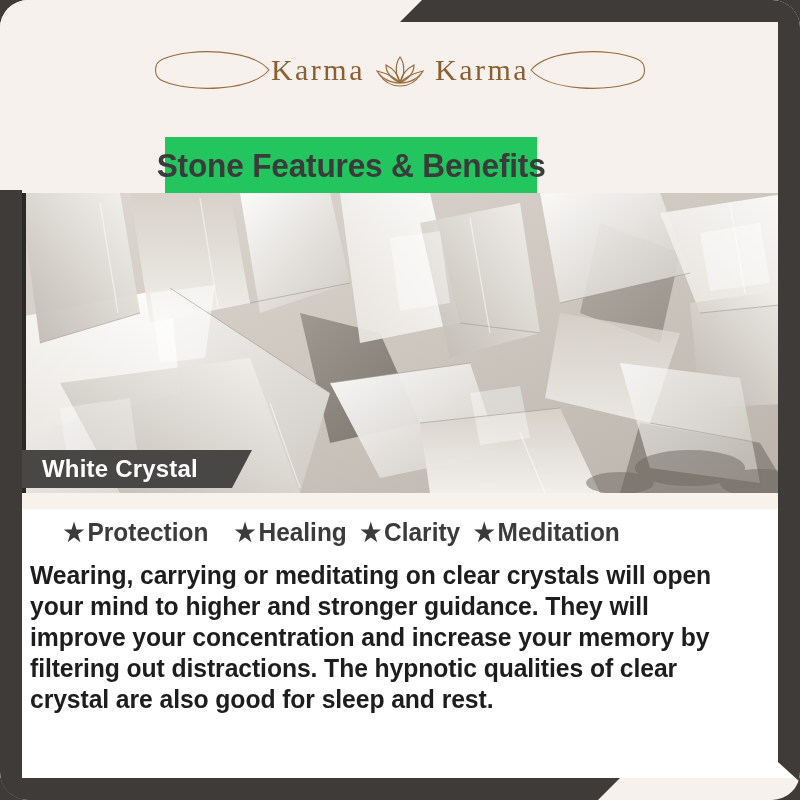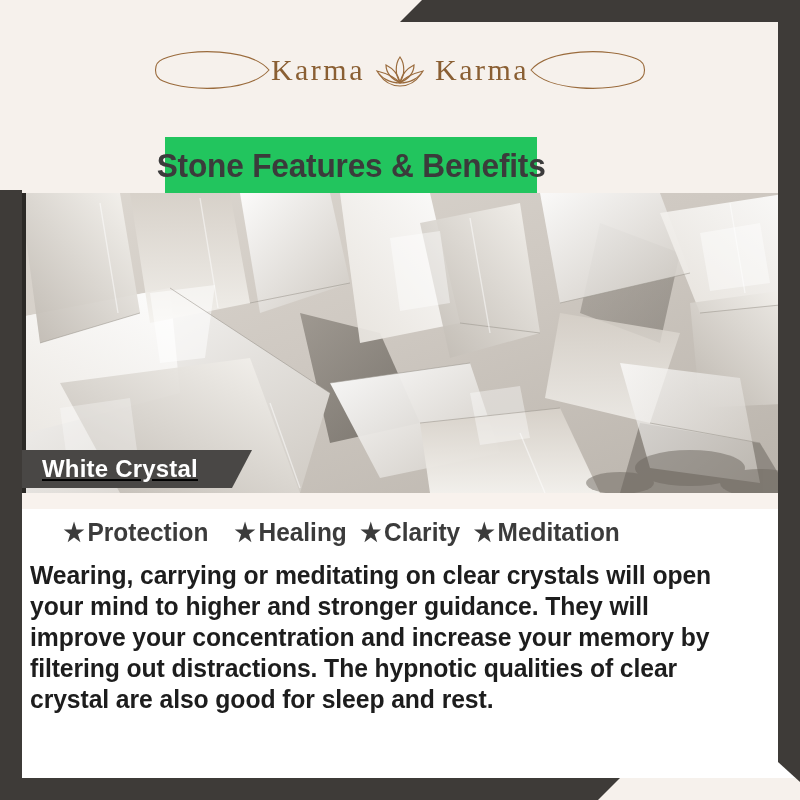--- a/index.html
+++ b/index.html
@@ -9,20 +9,21 @@
     overflow:hidden;
     font-family:"Liberation Sans", sans-serif;
     background:#3e3b38;
   }
 
   #card {
     position:relative;
     width:800px; height:800px;
     background:#f6f1ec;
     overflow:hidden;
+    border-radius:28px;
   }
 
   
   .frame-top-right {
     position:absolute;
     top:0; left:400px; right:0; height:22px;
     background:#3e3b38;
     clip-path: polygon(22px 0, 100% 0, 100% 100%, 0 100%);
     z-index:6;
   }
@@ -107,21 +108,21 @@
   }
 
   
   .stone-banner {
     position:absolute;
     left:0; top:450px;
     height:38px; width:252px;
     background:#494745;
     clip-path: polygon(0 0, 100% 0, calc(100% - 20px) 100%, 0 100%);
     z-index:5;
-    display:flex; align-items:center;text-decoration:underline;
+    display:flex; align-items:center;
   }
   .stone-banner-label {
     margin-left:42px;
     color:#ffffff;
     font-family:"Liberation Sans", sans-serif;
     font-weight:bold;
     font-size:24px;
     letter-spacing:0.2px;
     white-space:nowrap;
   }

